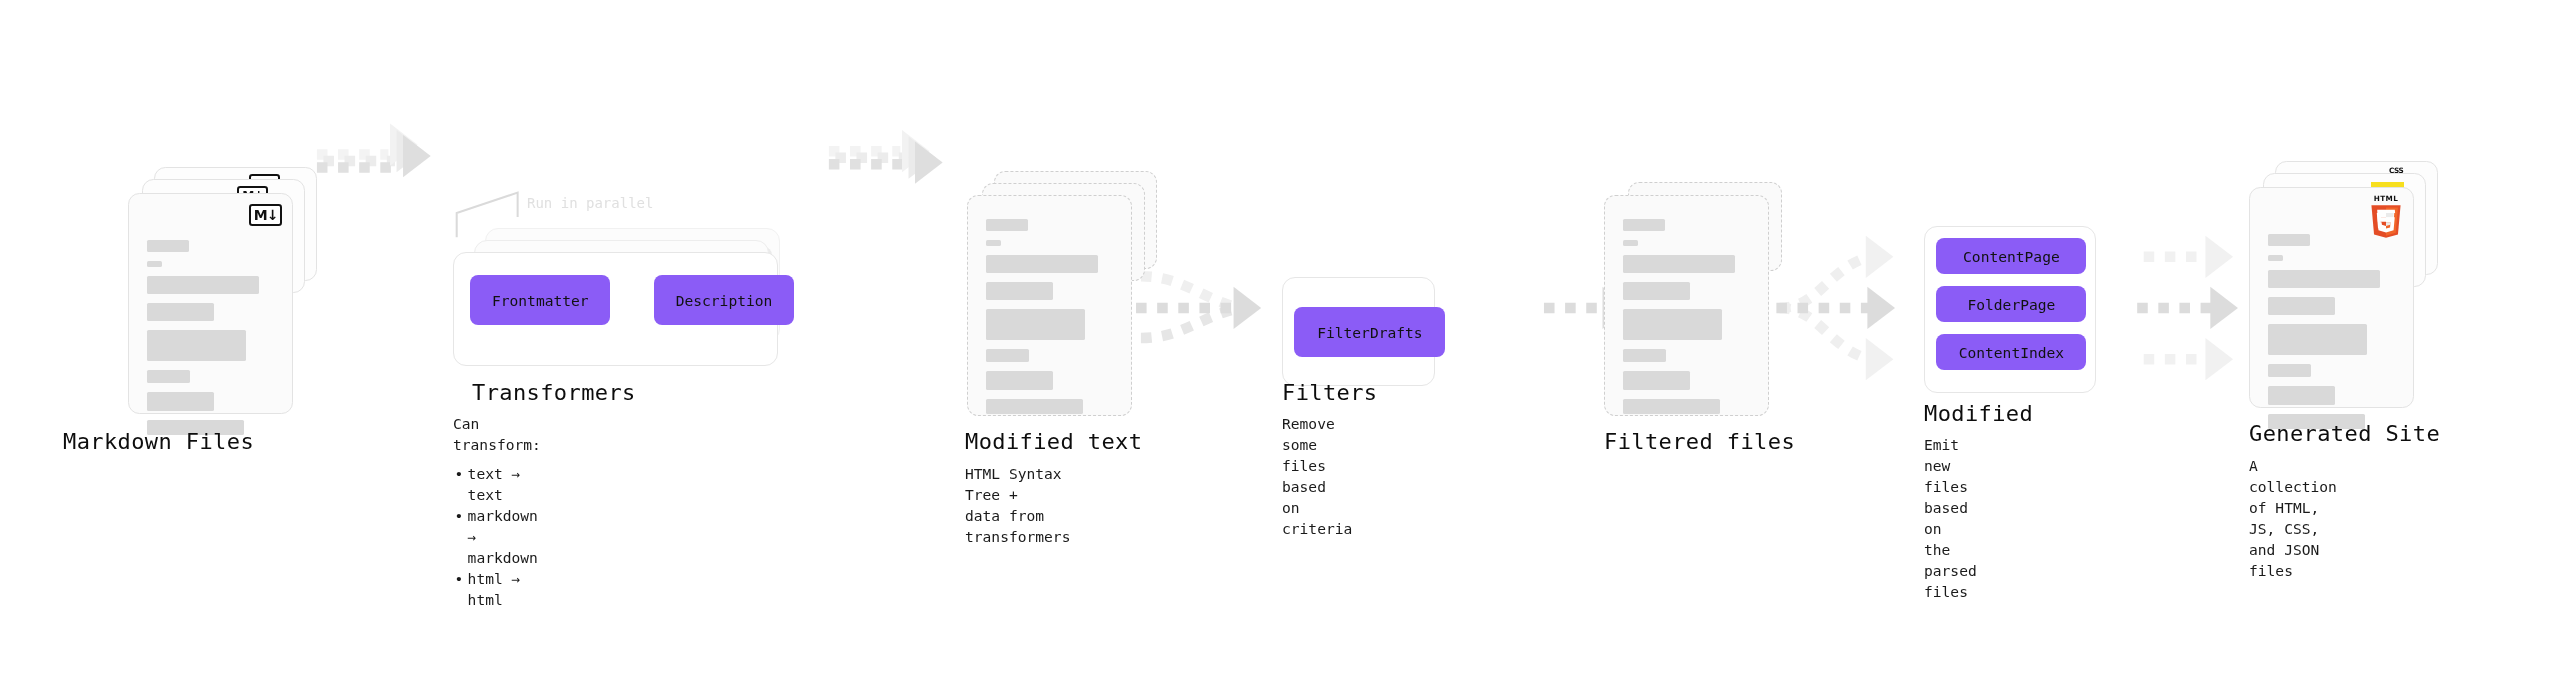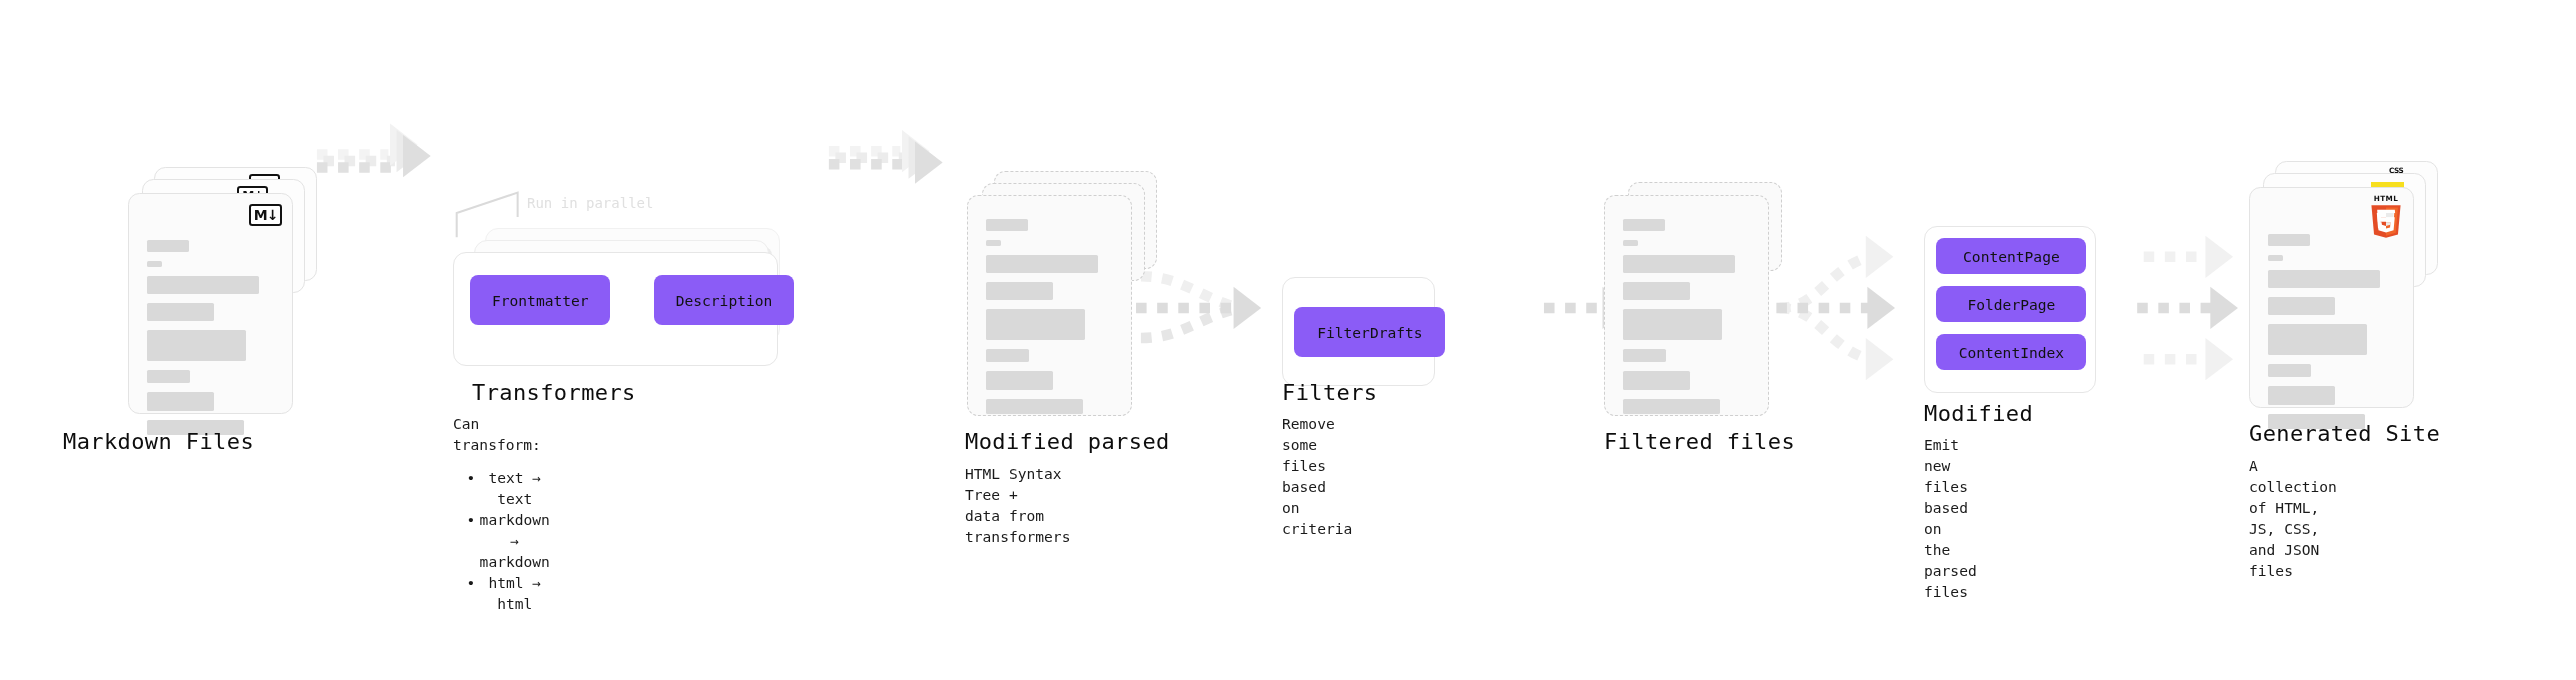--- a/index.html
+++ b/index.html
@@ -47,21 +47,21 @@
   .title{
     position:absolute;white-space:nowrap;color:#0d0d0d;
     font-size:22px;letter-spacing:0.4px;
   }
   .sub{
     position:absolute;color:#1a1a1a;font-size:14.6px;line-height:21px;
     white-space:pre-line;
   }
   .bullets{position:absolute;color:#1a1a1a;font-size:14.6px;line-height:21px;}
   .bullets .lead{margin:0 0 8px 0;}
-  .bullets ul{margin:12px;padding:0 0 0 14.6px;list-style:none;text-align:center;}
+  .bullets ul{margin:0;padding:0 0 0 14.6px;list-style:none;}
   .bullets li{position:relative;}
   .bullets li:before{
     content:"\2022";position:absolute;left:-13px;top:0;color:#1a1a1a;
   }
 
   
   .groupbox{
     position:absolute;box-sizing:border-box;
     background:#ffffff;border:1.6px solid #e6e6e6;border-radius:13px;
   }
@@ -254,21 +254,21 @@
         <div class="bar" style="width:33%;height:12.2px;"></div>
         <div class="bar" style="width:12%;height:5.7px;"></div>
         <div class="bar" style="width:88%;height:18px;"></div>
         <div class="bar" style="width:53%;height:18px;"></div>
         <div class="bar" style="width:78%;height:31px;"></div>
         <div class="bar" style="width:34%;height:13px;"></div>
         <div class="bar" style="width:53%;height:18.7px;"></div>
         <div class="bar" style="width:76%;height:15.4px;"></div>
       </div>
     </div>
-    <div class="title" style="left:965px;top:429px;">Modified parsed</div>
+    <div class="title" style="left:965px;top:429px;">Modified text</div>
     <div class="sub" style="left:965px;top:463px;">HTML Syntax Tree +
 data from transformers</div>
   </div>
 
   <div class="node">
     <div class="groupbox" style="left:1282px;top:252px;width:153px;height:109px;margin-top:25px;">
       <div class="pill" style="left:11.4px;top:29px;width:151px;height:50px;">
         <span>FilterDrafts</span>
       </div>
     </div>

